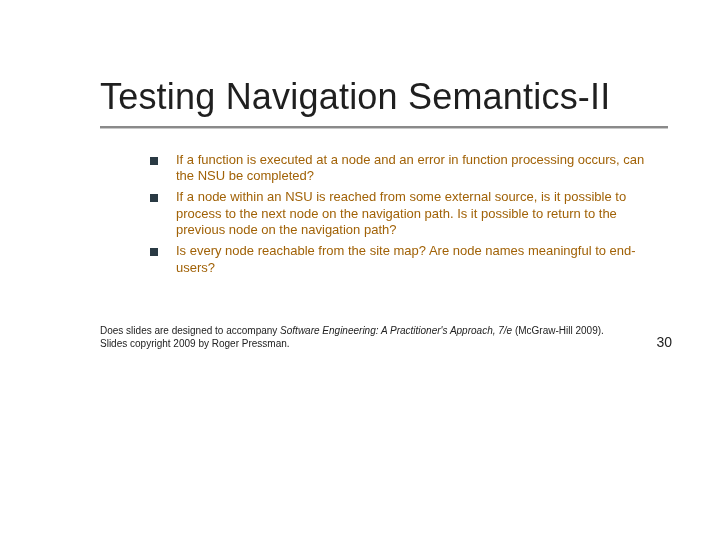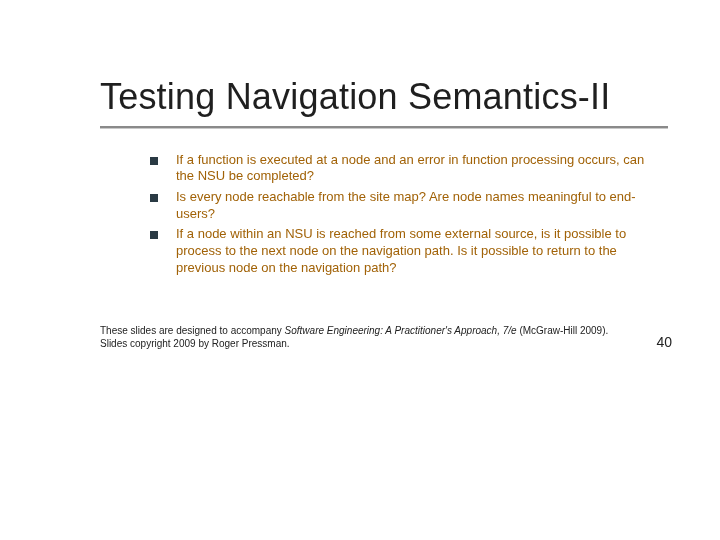--- a/index.html
+++ b/index.html
@@ -81,24 +81,24 @@
 
 <div class="slide">
   <div class="title-wrap">
     <h1 class="title">Testing Navigation Semantics-II</h1>
   </div>
   <div class="rule"></div>
 
   <div class="content">
     <ul class="bullets">
       <li>If a function is executed at a node and an error in function processing occurs, can the NSU be completed?</li>
+      <li>If a node within an NSU is reached from some external source, is it possible to process to the next node on the navigation path. Is it possible to return to the previous node on the navigation path?</li>
       <li>Is every node reachable from the site map? Are node names meaningful to end-users?</li>
-      <li>If a node within an NSU is reached from some external source, is it possible to process to the next node on the navigation path. Is it possible to return to the previous node on the navigation path?</li>
     </ul>
   </div>
 
   <div class="footer">
     <div class="copy">
-      <span>These slides are designed to accompany </span><span class="book-title">Software Engineering: A Practitioner's Approach, 7/e</span><span> (McGraw-Hill 2009). Slides copyright 2009 by Roger Pressman.</span>
+      <span>Does slides are designed to accompany </span><span class="book-title">Software Engineering: A Practitioner's Approach, 7/e</span><span> (McGraw-Hill 2009). Slides copyright 2009 by Roger Pressman.</span>
     </div>
-    <div class="pagenum">40</div>
+    <div class="pagenum">30</div>
   </div>
 </div>
 
 </body></html>

